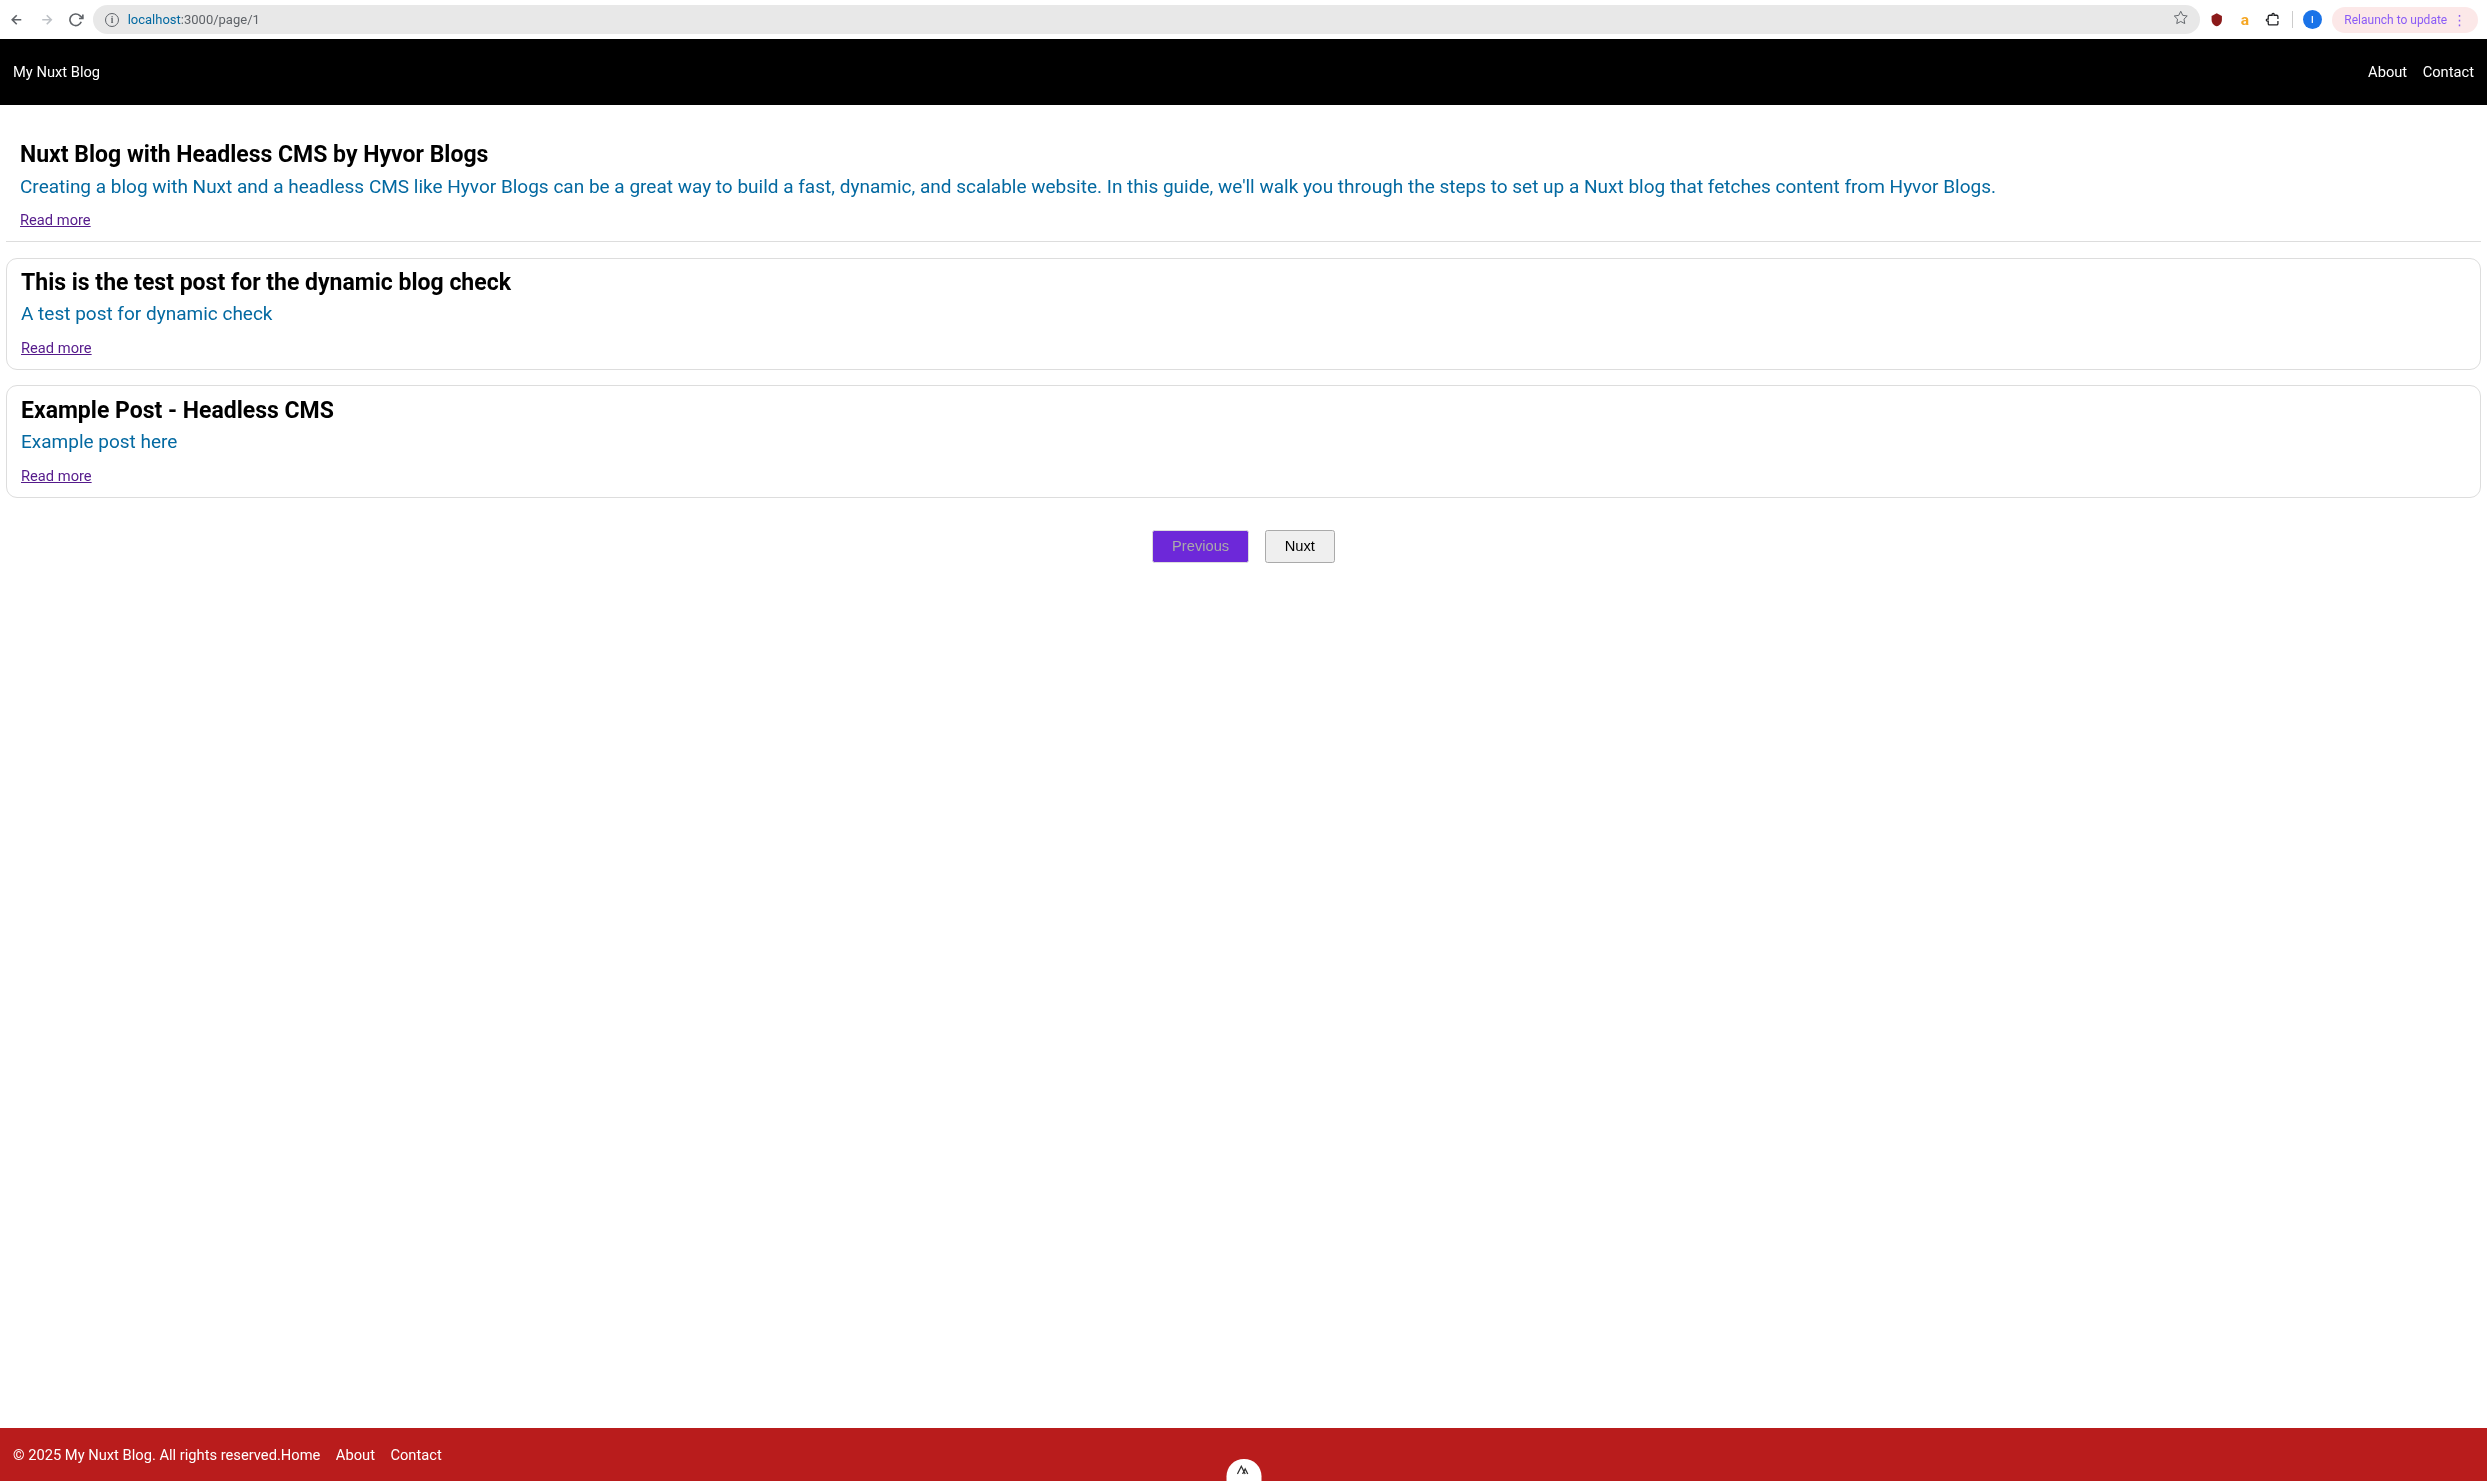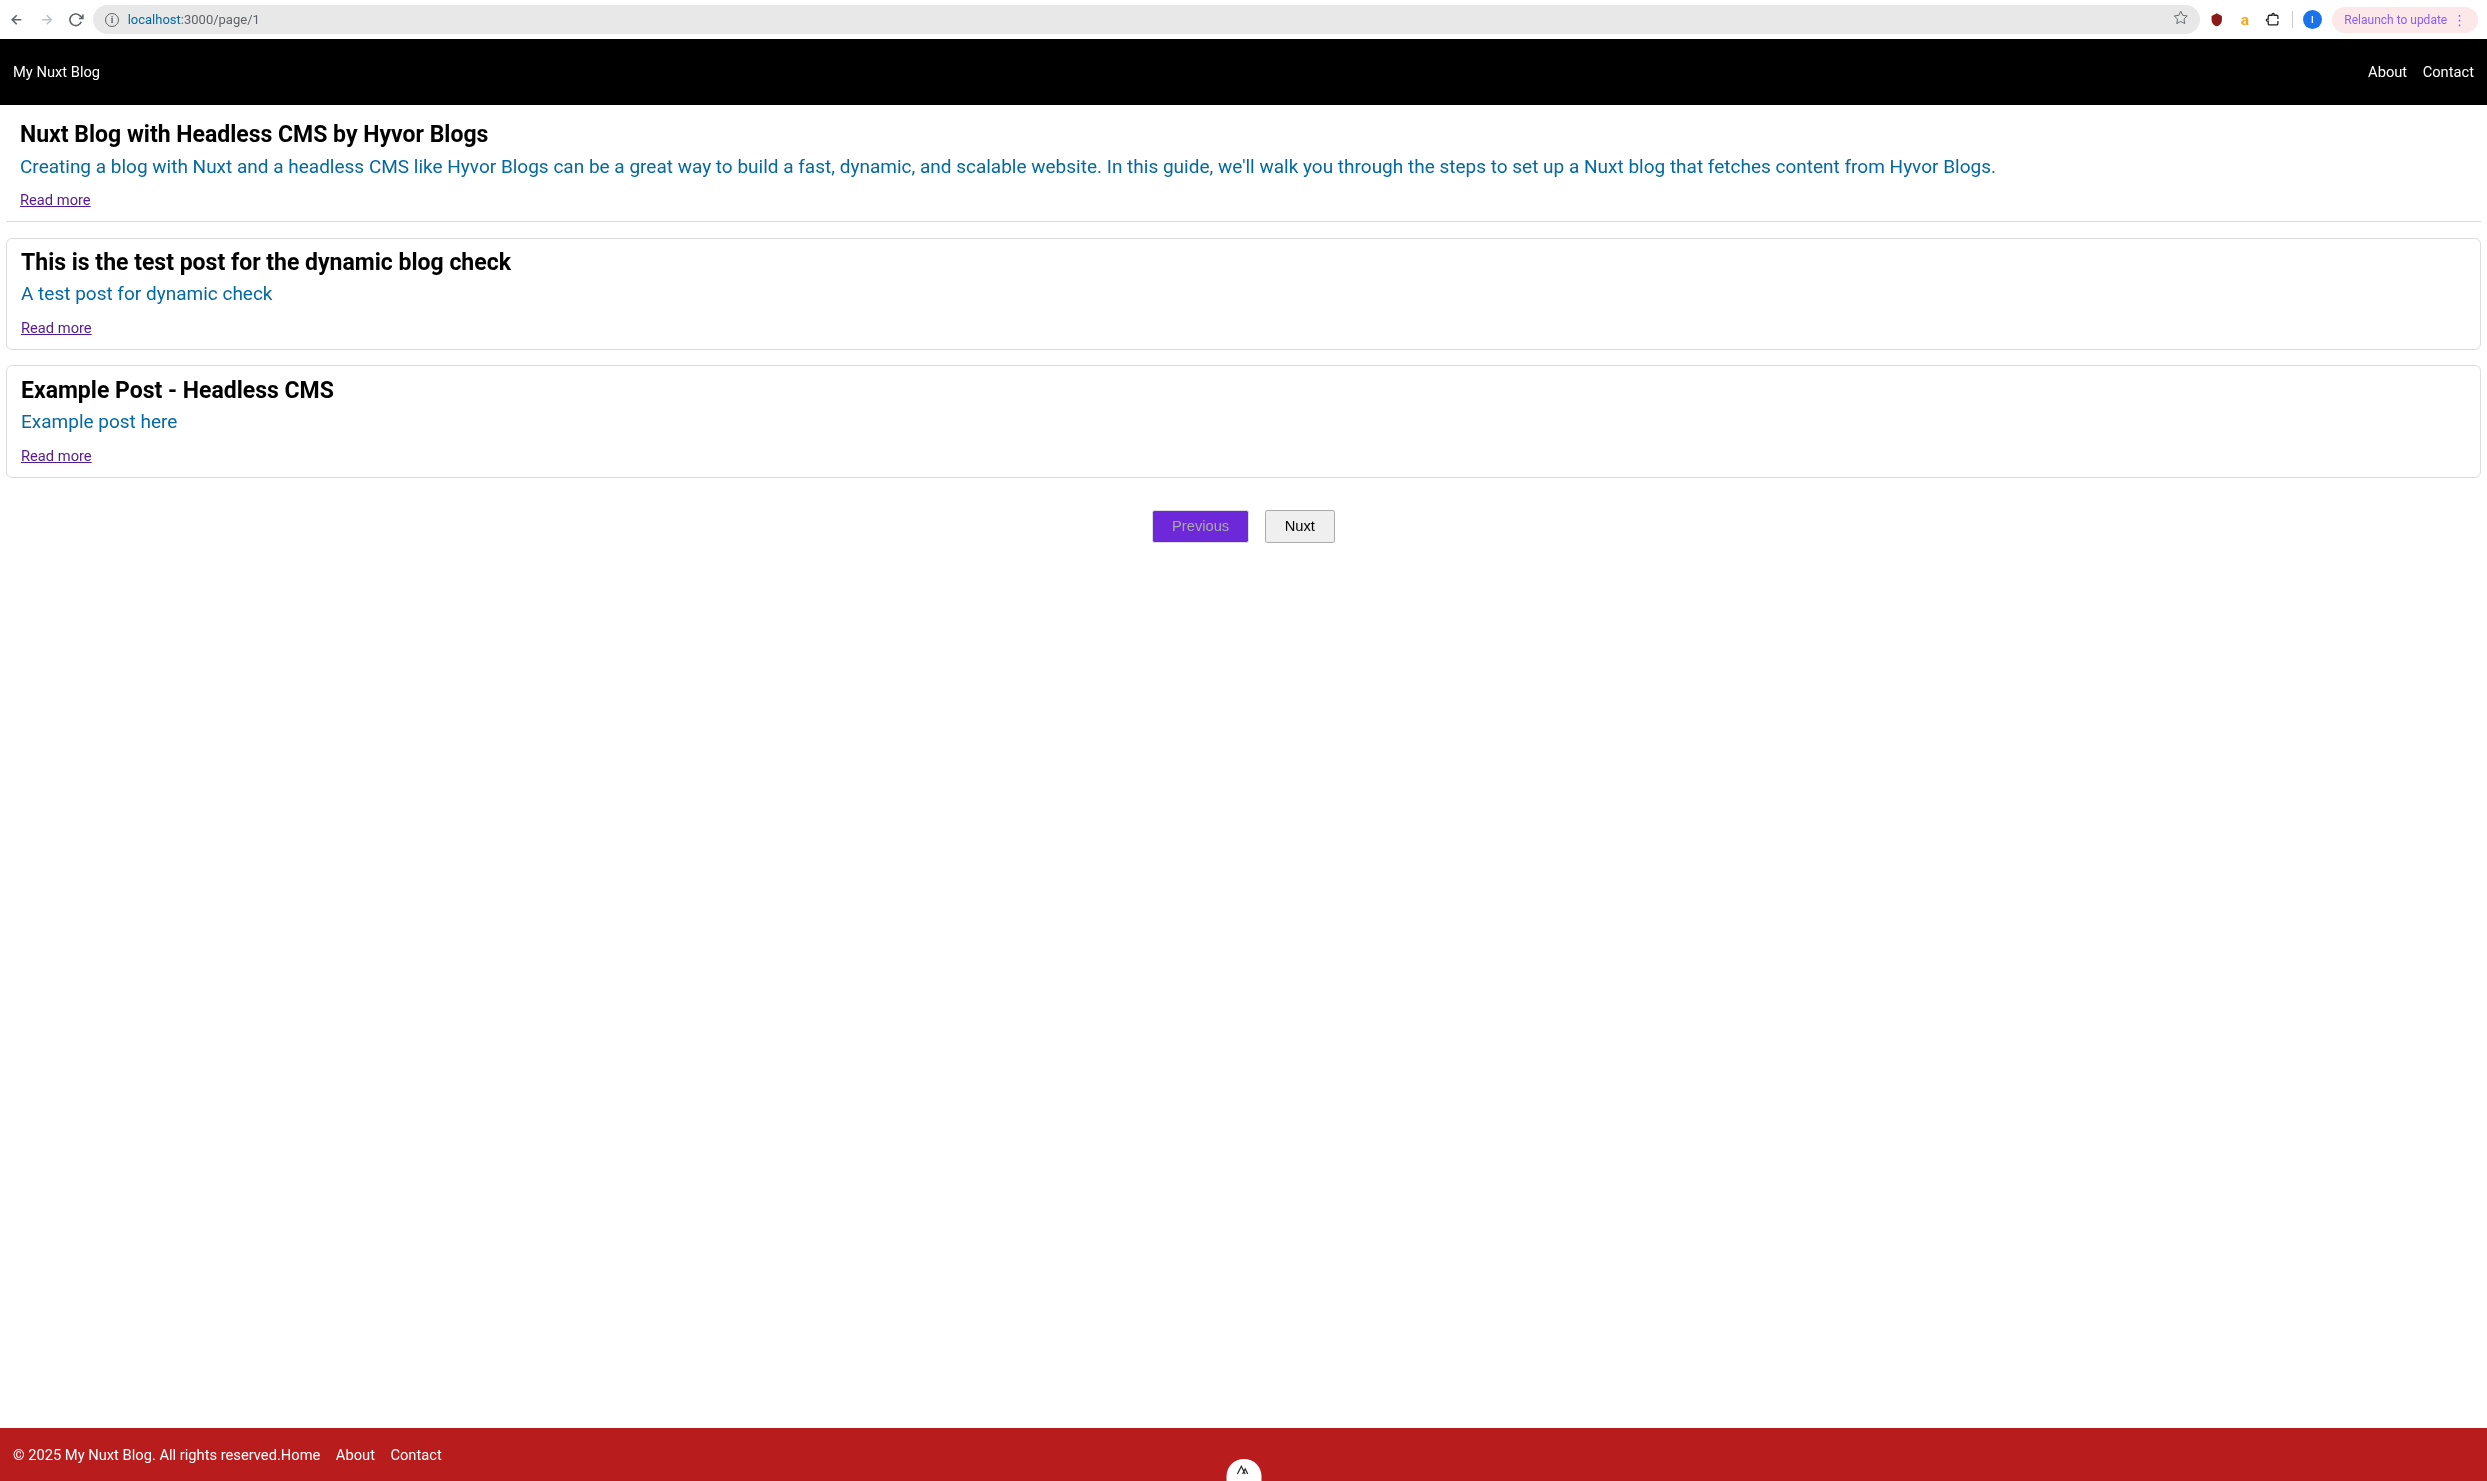--- a/index.html
+++ b/index.html
@@ -151,24 +151,25 @@
     }
     .header-nav a {
       color: white;
       text-decoration: none;
       font-size: 14.7px;
     }
     
     
     .posts-container {
       padding: 6px;
+      margin-top: 20px;
     }
     .post-card {
       border: 0.9px solid #ddd;
-      border-radius: 6px;
+      border-radius: 11px;
       margin-top: 15.5px;
       padding: 10.4px 14px 12px;
     }
     .post-card:first-child {
       margin-top: 0;
       border-top: none;
       border-left: none;
       border-right: none;
       border-radius: 0;
     }

